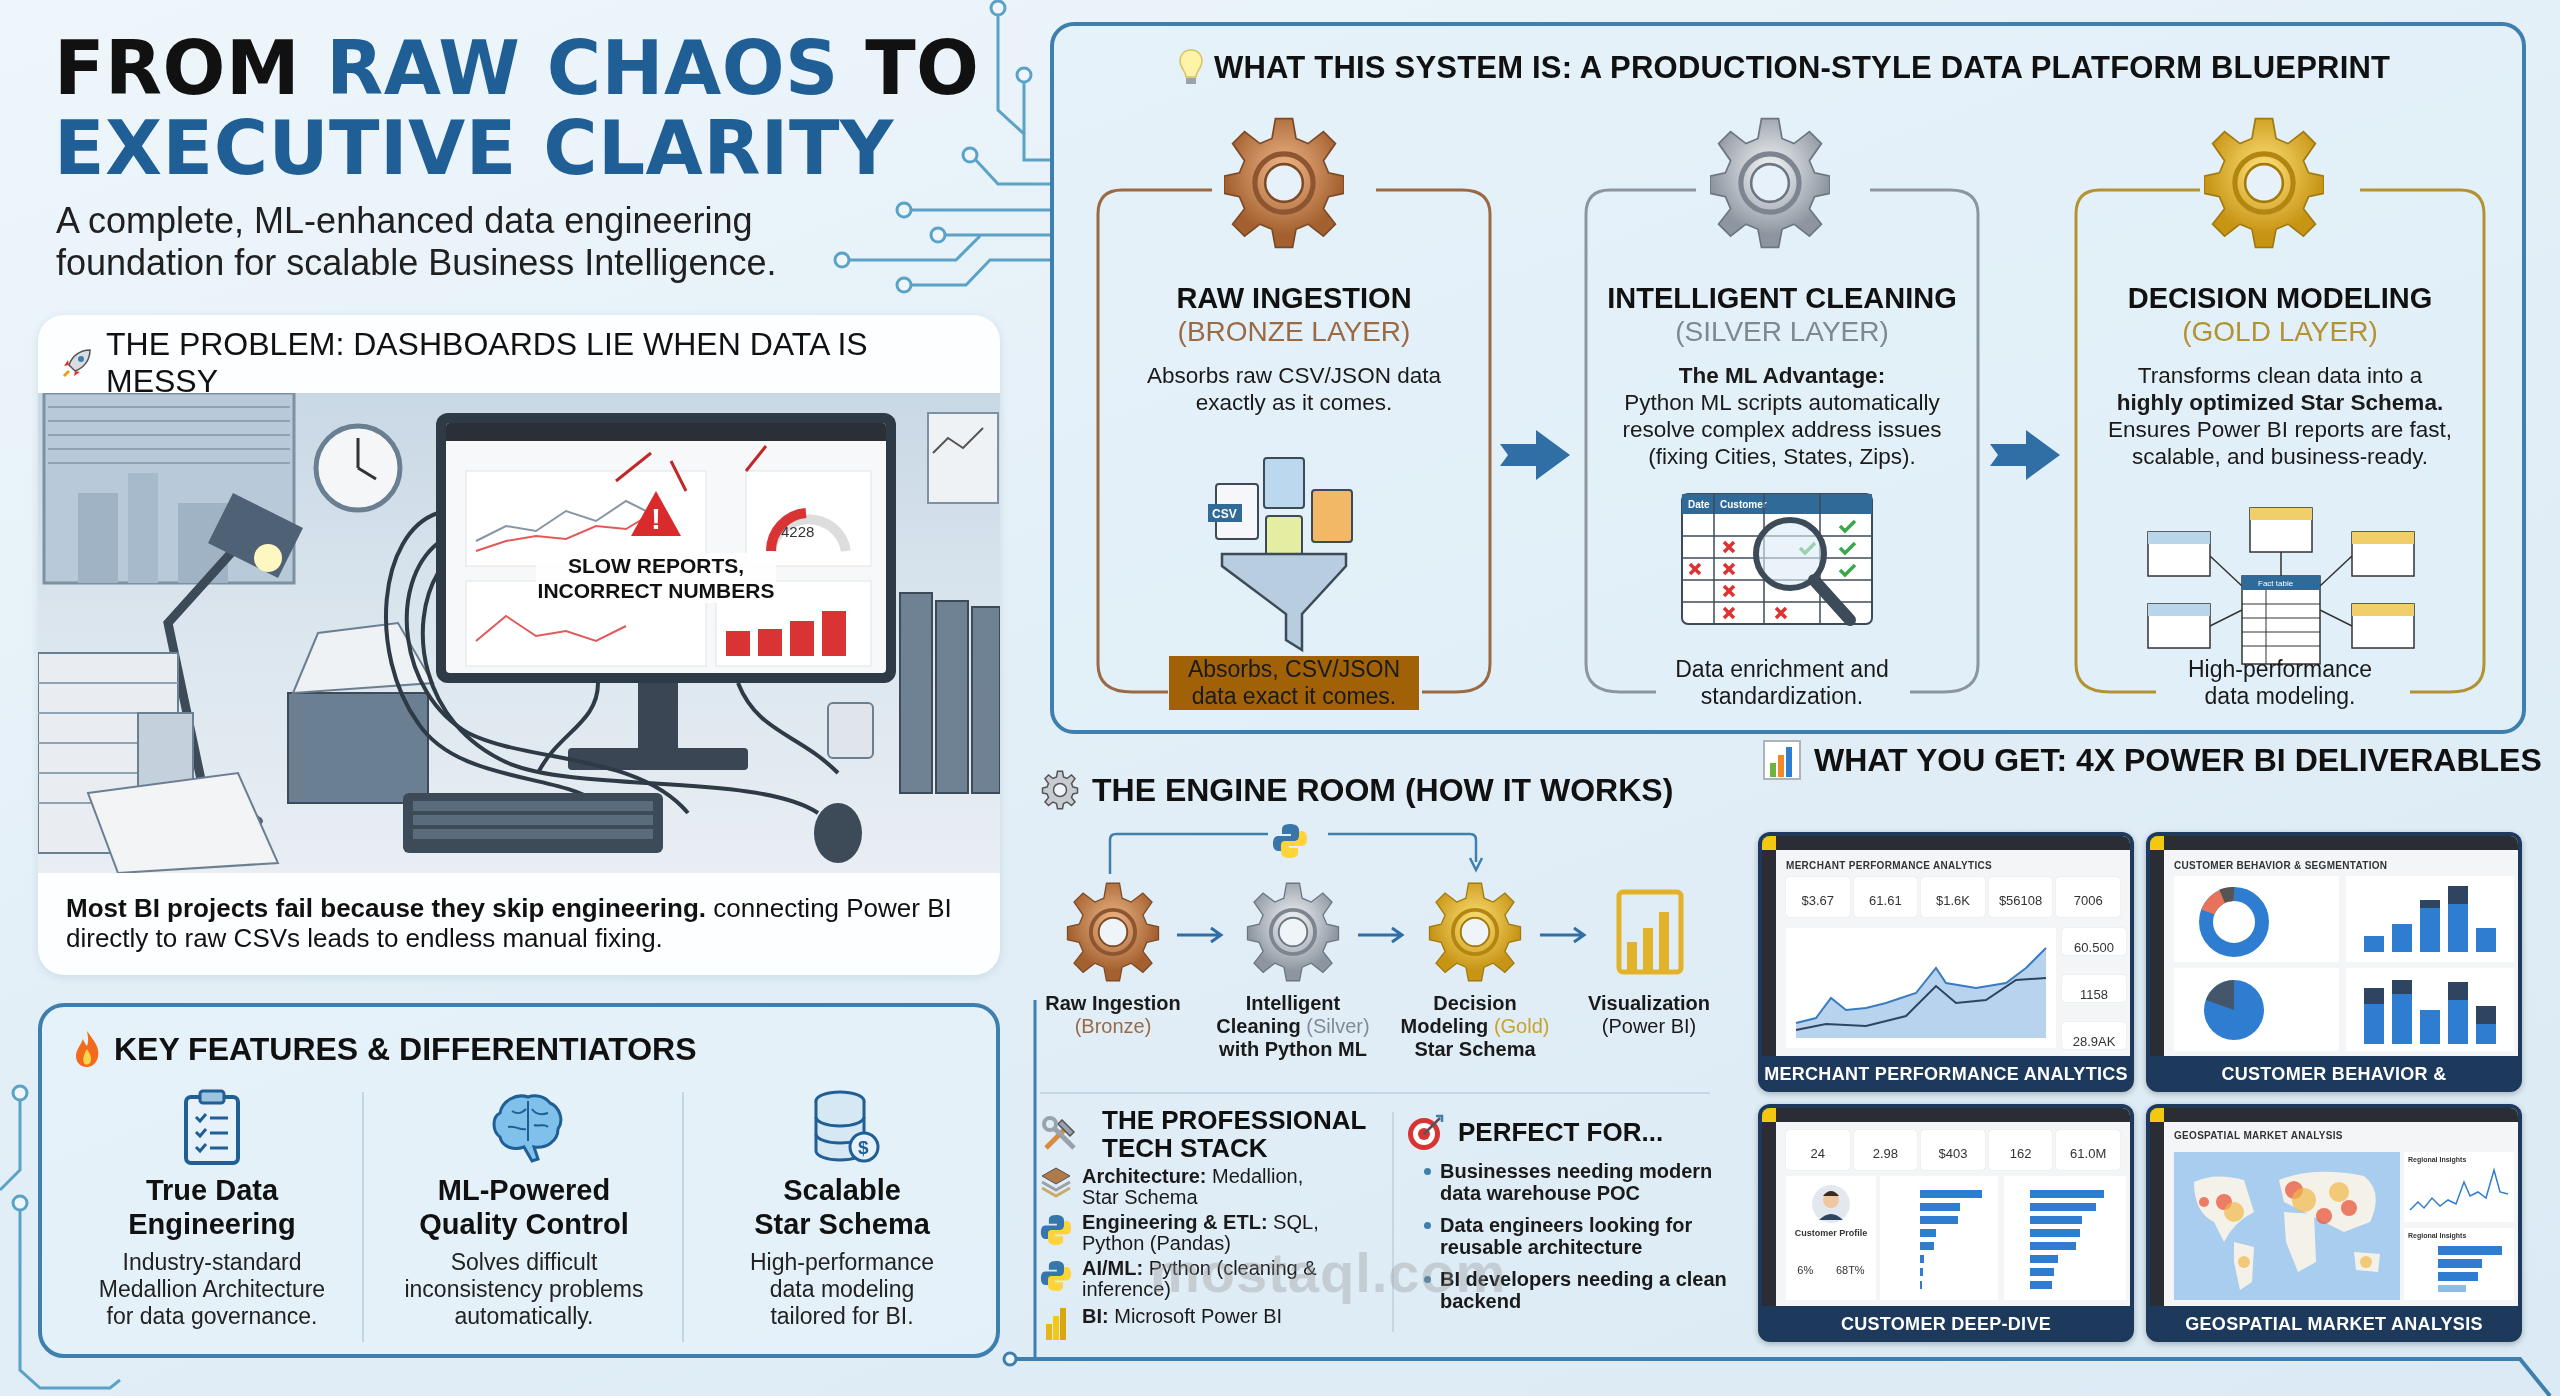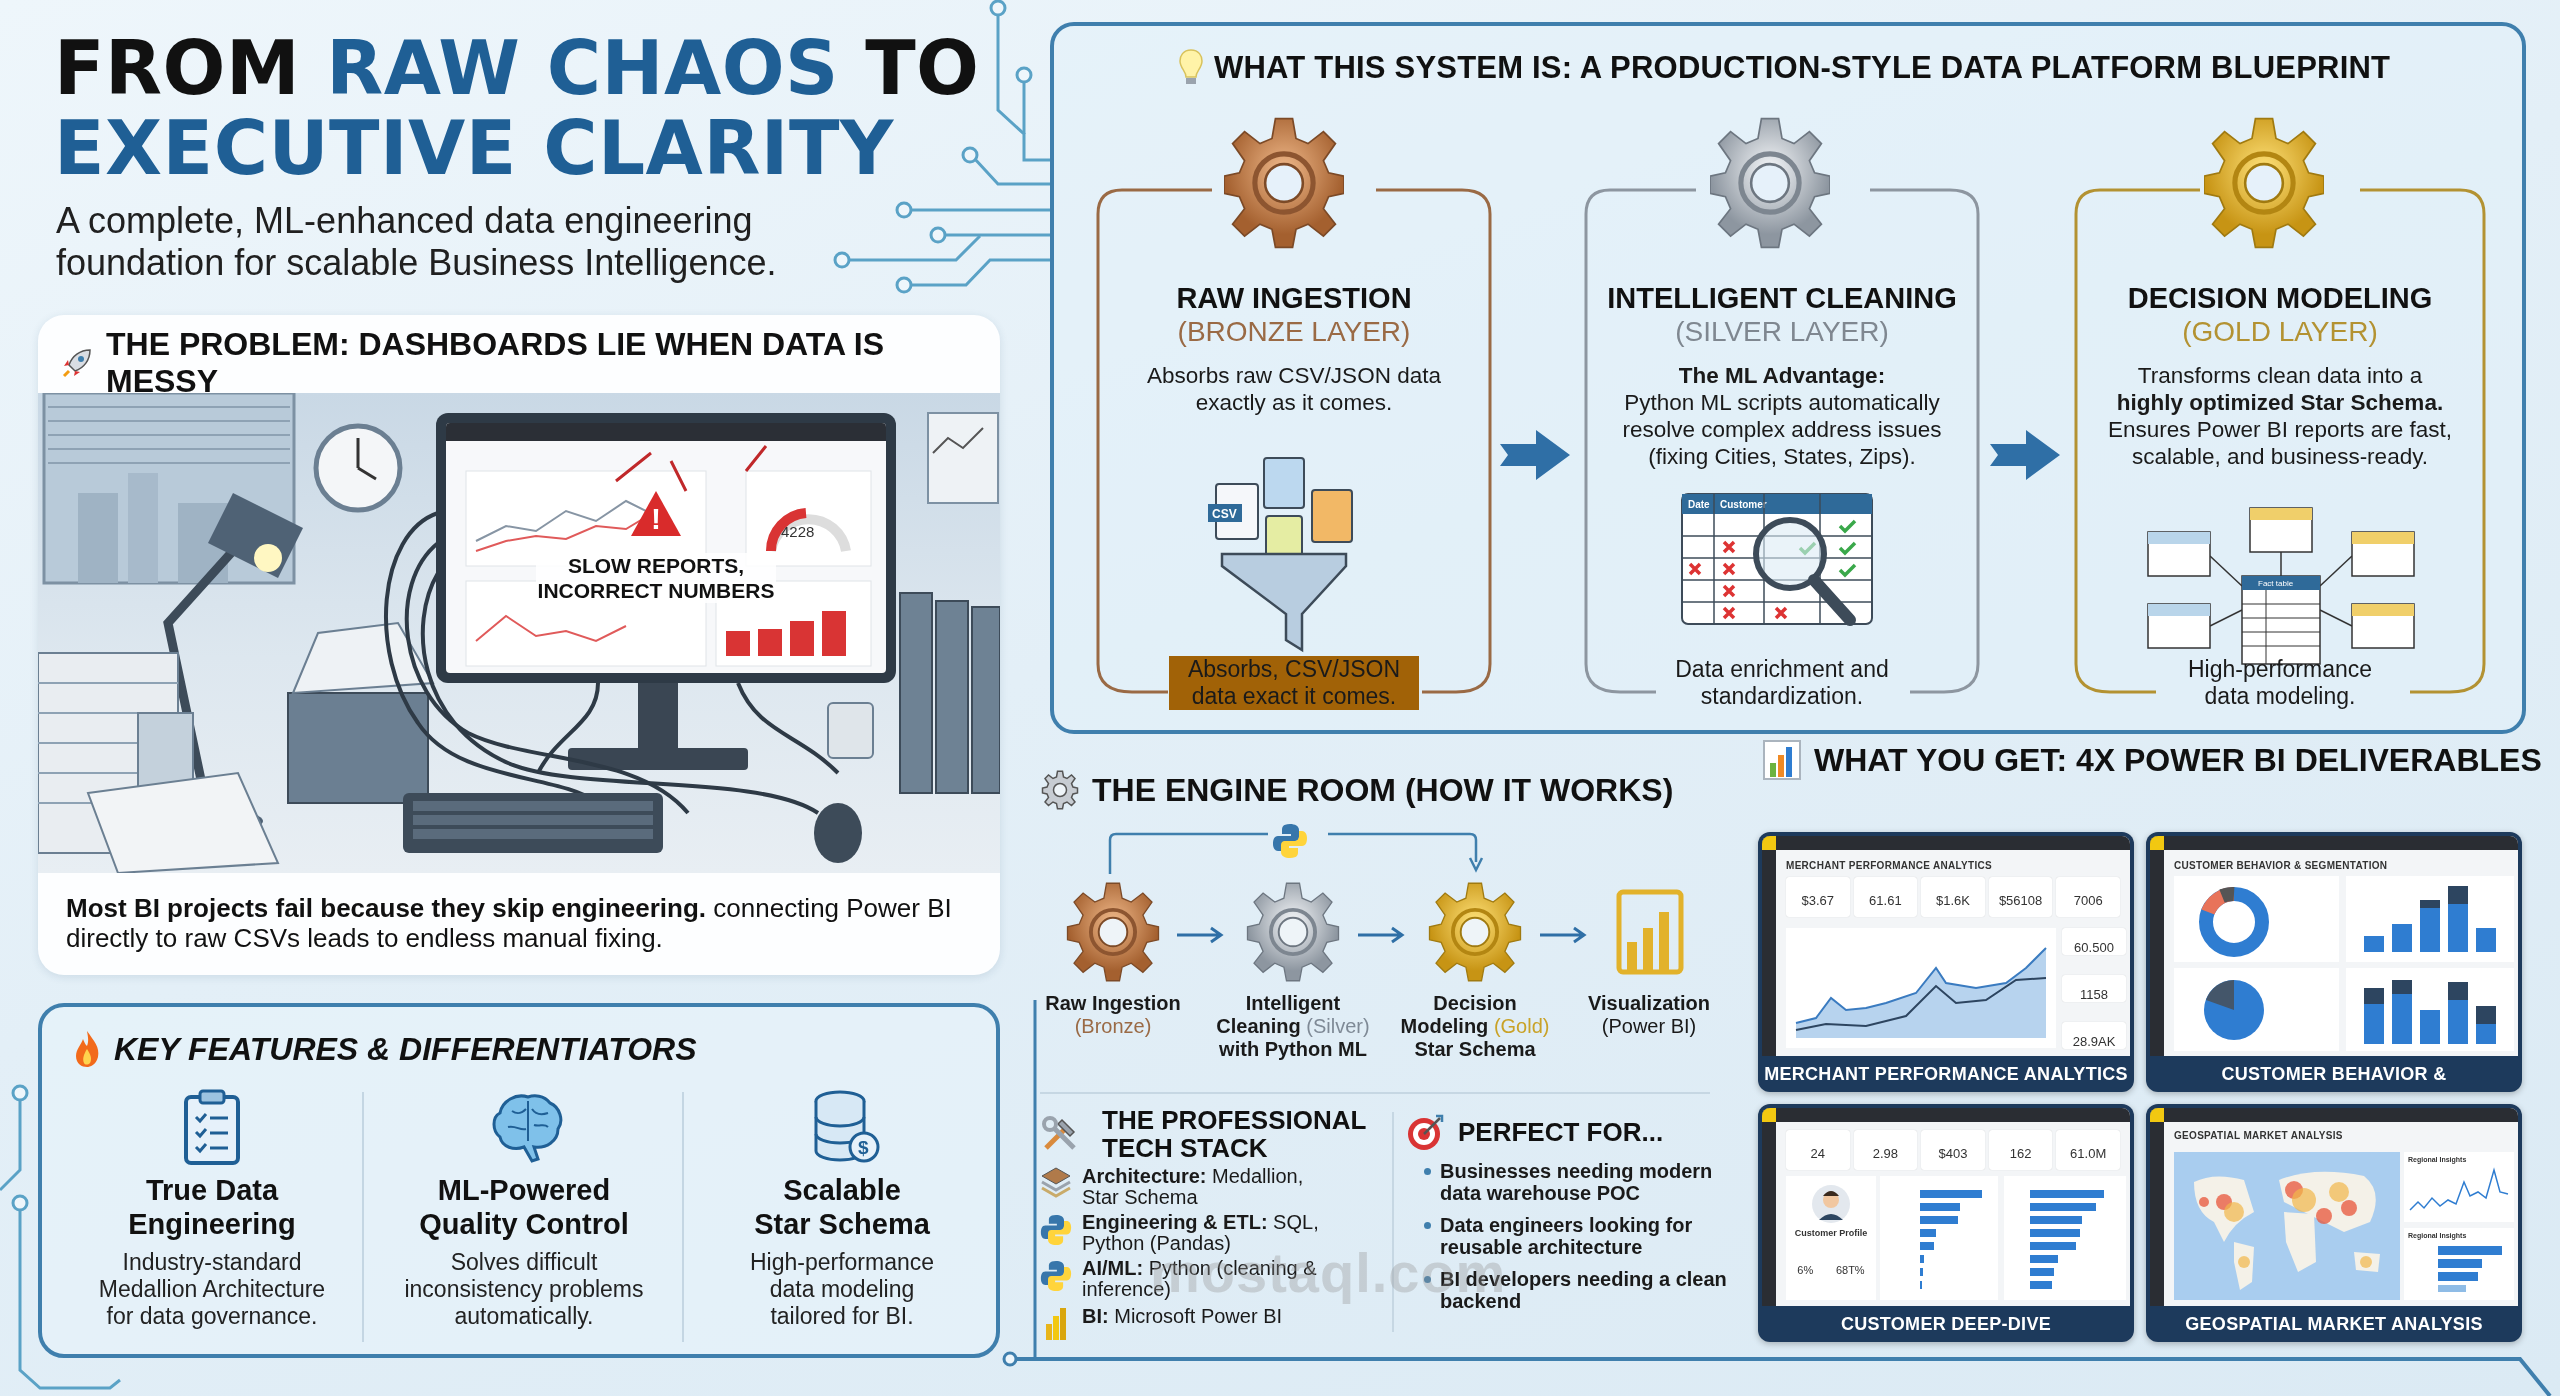--- a/index.html
+++ b/index.html
@@ -29,21 +29,21 @@
   
   .problem-card {
     left: 38px; top: 315px; width: 962px; height: 660px;
     background: #fdfeff; border-radius: 26px;
     box-shadow: 0 2px 8px rgba(30,70,110,0.12);
     overflow: hidden;
   }
   .problem-head {
     display: flex; align-items: center; gap: 12px;
     padding: 20px 22px 0 22px; height: 76px;
-    font-weight: 700; font-size: 32px; color: #111;
+    font-weight: 400; font-size: 32px; color: #111;
   }
   .problem-illustration {
     position: absolute; left: 0; top: 78px; width: 962px; height: 480px;
     background: linear-gradient(180deg, #c9d8e5 0%, #dde7ef 55%, #e8eef3 100%);
   }
   .problem-caption {
     position: absolute; left: 28px; top: 578px; width: 900px;
     font-size: 26px; line-height: 30px; color: #111;
   }
   .problem-caption b { font-weight: 700; }
@@ -67,21 +67,21 @@
 
   
   .features-card {
     left: 38px; top: 1003px; width: 962px; height: 355px;
     border: 4px solid #3f7fad; border-radius: 26px;
     background: rgba(230,242,250,0.65);
   }
   .features-head {
     position: absolute; left: 30px; top: 22px;
     display: flex; align-items: center; gap: 12px;
-    font-weight: 700; font-size: 32px; color: #111; font-style: italic;
+    font-weight: 700; font-size: 32px; color: #111;
   }
   .feature-col {
     position: absolute; top: 80px; width: 300px; height: 260px; text-align: center;
   }
   .feature-col .f-icon { width: 72px; height: 80px; margin: 0 auto 6px auto; }
   .feature-col .f-title { font-weight: 700; font-size: 29px; line-height: 34px; color: #111; }
   .feature-col .f-desc { font-size: 23px; line-height: 27px; color: #222; margin-top: 8px; }
   .feature-divider { position: absolute; top: 85px; width: 2px; height: 250px; background: #c4d6e3; }
 
   

